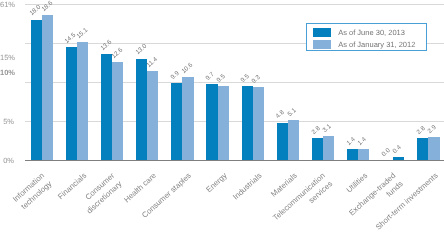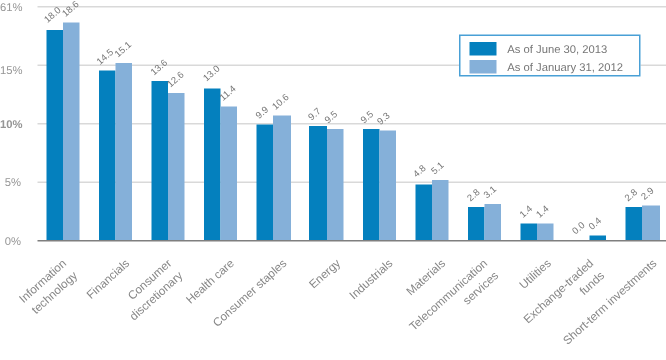--- a/index.html
+++ b/index.html
@@ -22,23 +22,23 @@
 </style>
 </head>
 <body>
 
 <div id="chart">
     <div class="axisline" style="left: 25px; top: 160px; width: 419px;"></div>
     <div class="ytick" style="left: 0px; width: 14px; top: 155.5px;">0%</div>
     <div class="gridline" style="left: 25px; top: 121px; width: 419px;"></div>
     <div class="ytick" style="left: 0px; width: 14px; top: 116.5px;">5%</div>
     <div class="gridline" style="left: 25px; top: 82px; width: 419px;"></div>
-    <div class="ytick" style="left: 0px; width: 14px; top: 78px; font-weight: bold;">10%</div>
+    <div class="ytick" style="left: 0px; width: 14px; top: 68px; font-weight: bold;">10%</div>
     <div class="gridline" style="left: 25px; top: 43px; width: 419px;"></div>
-    <div class="ytick" style="left: 0px; width: 14px; top: 42px;">15%</div>
+    <div class="ytick" style="left: 0px; width: 14px; top: 53px;">15%</div>
     <div class="gridline" style="left: 25px; top: 4px; width: 419px;"></div>
     <div class="ytick" style="left: 0px; width: 14px; top: -0.5px;">61%</div>
     <div class="bar" style="left: 30.6px; width: 11.2px; top: 19.6px; height: 140.4px; background: rgb(4, 128, 190);"></div>
     <div class="vlabel" style="left: 33.3px; top: 10.4px;">18.0</div>
     <div class="bar" style="left: 41.8px; width: 11.2px; top: 14.92px; height: 145.08px; background: rgb(133, 176, 217);"></div>
     <div class="vlabel" style="left: 44.5px; top: 5.72px;">18.6</div>
     <div class="xlabel" style="left: 0.532633px; top: 171.3px;">
       <div>Information</div>
       <div>technology</div>
     </div>

